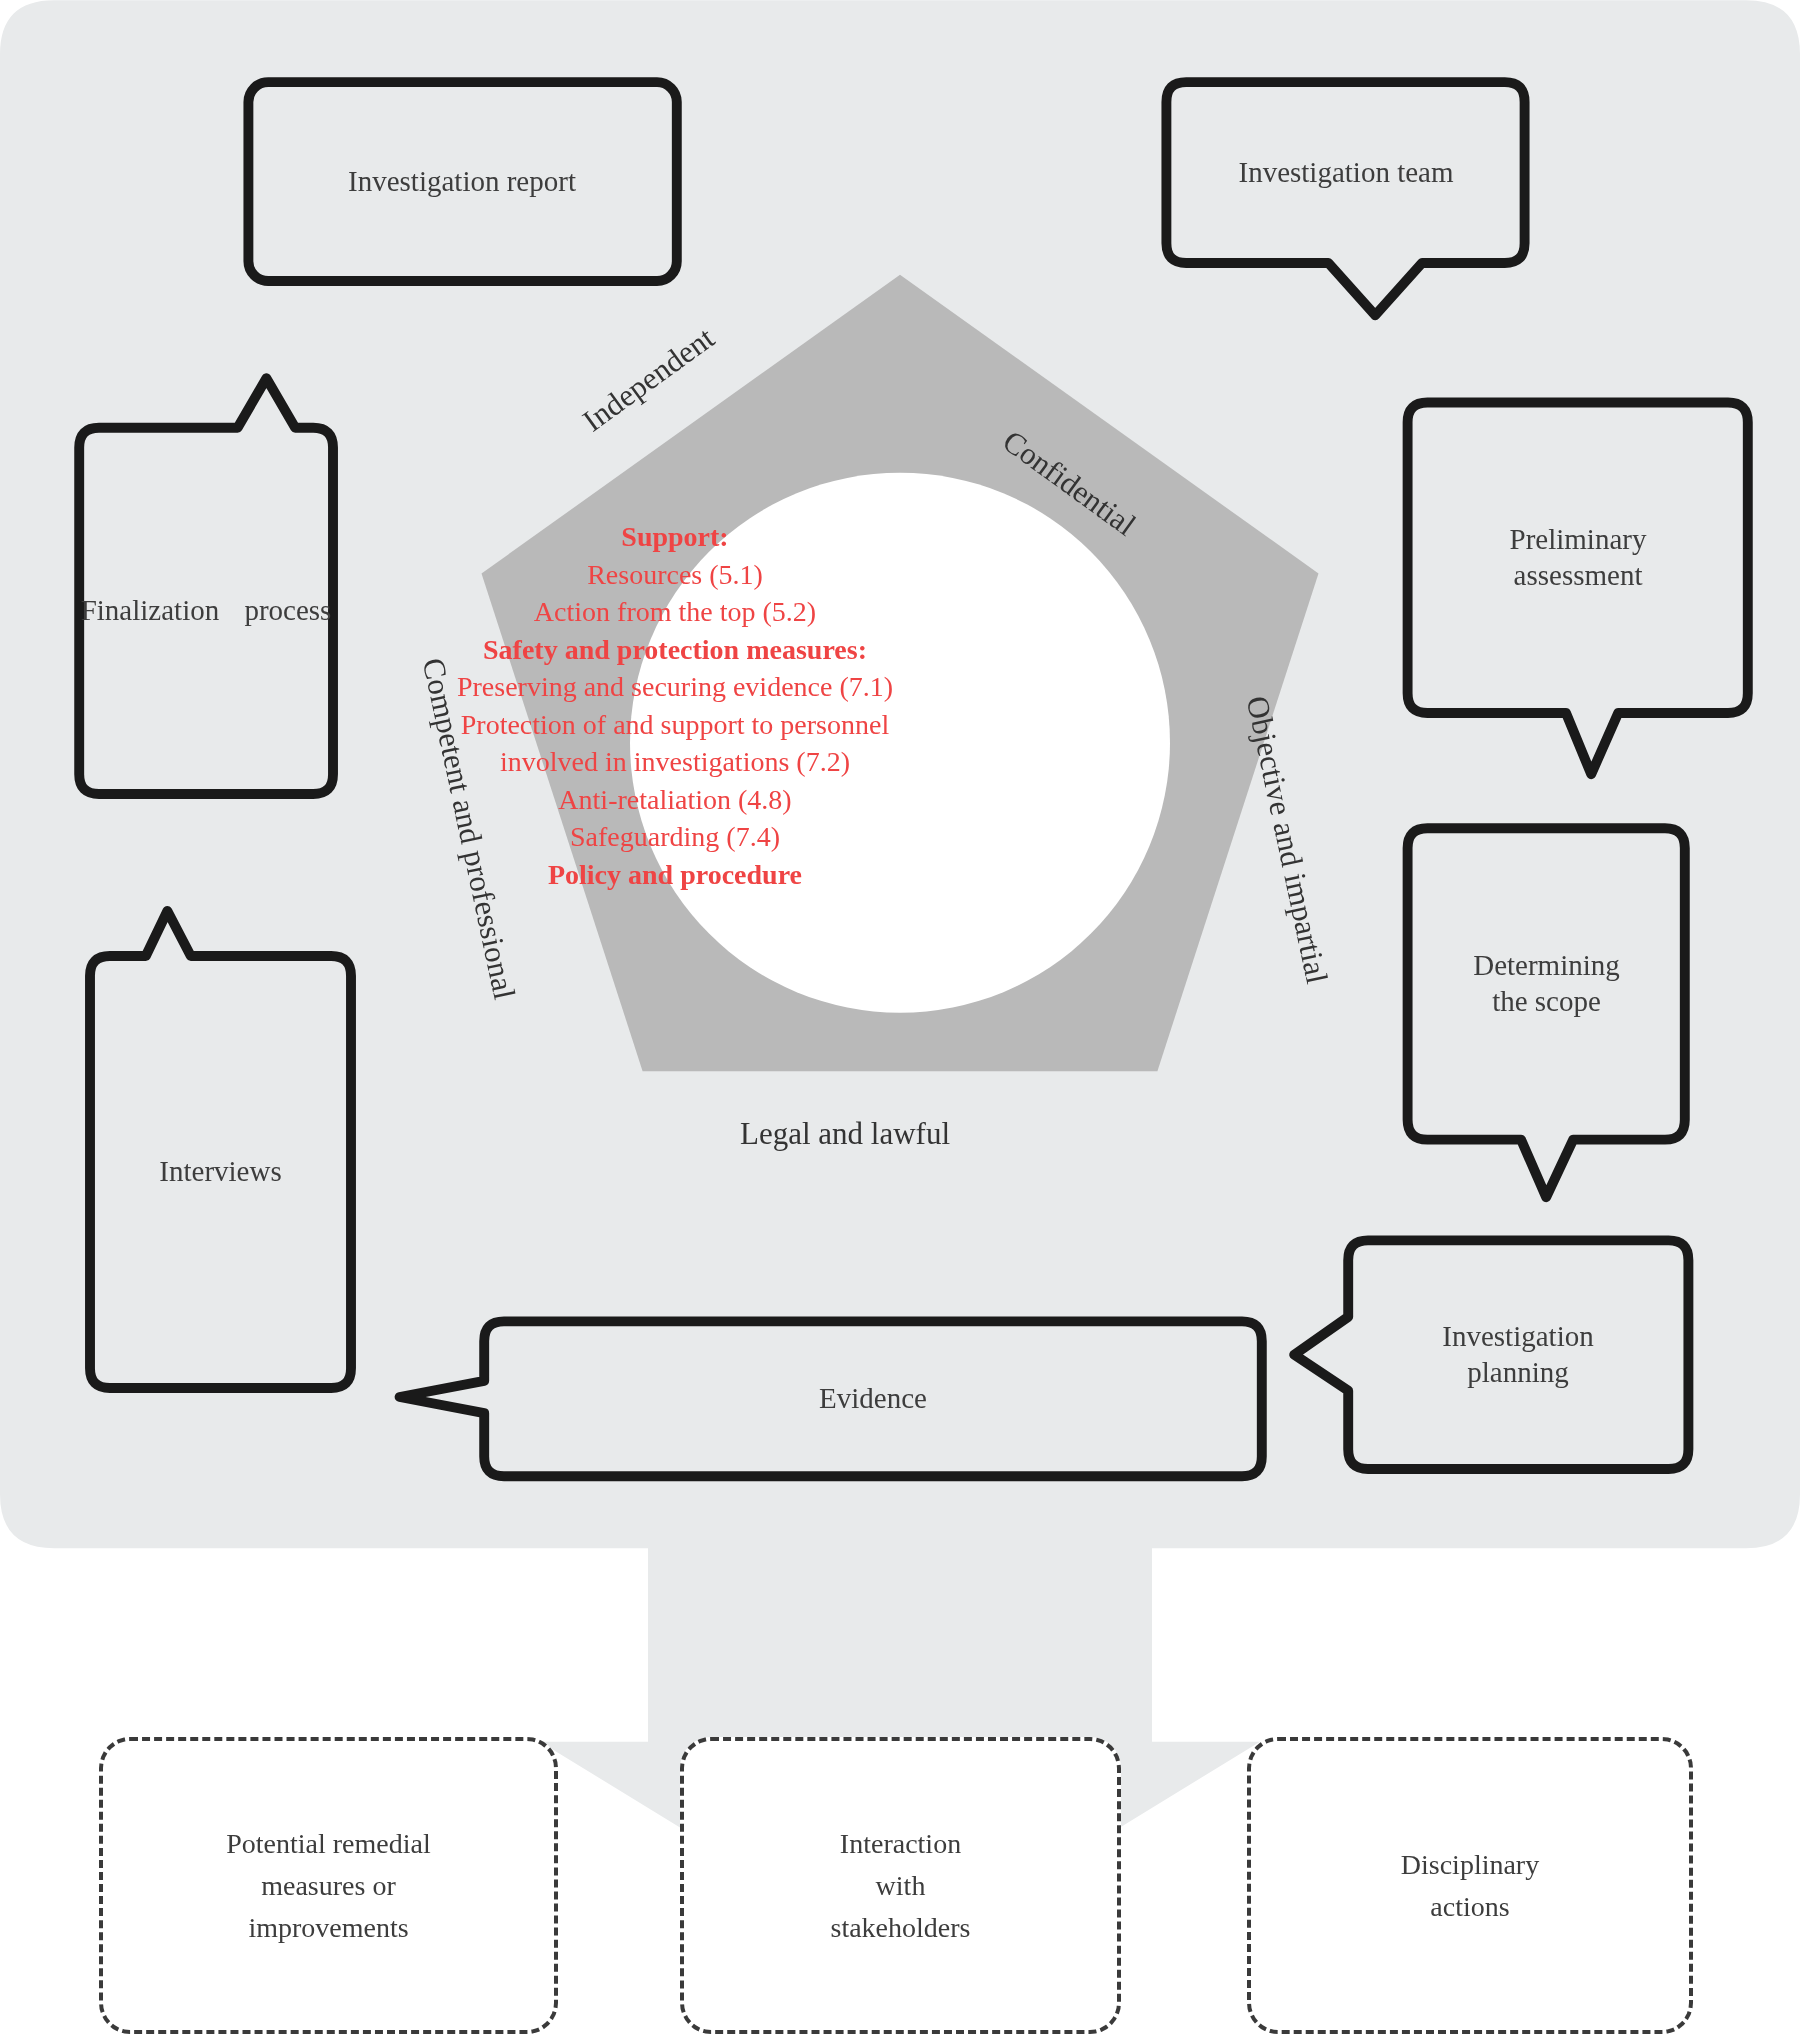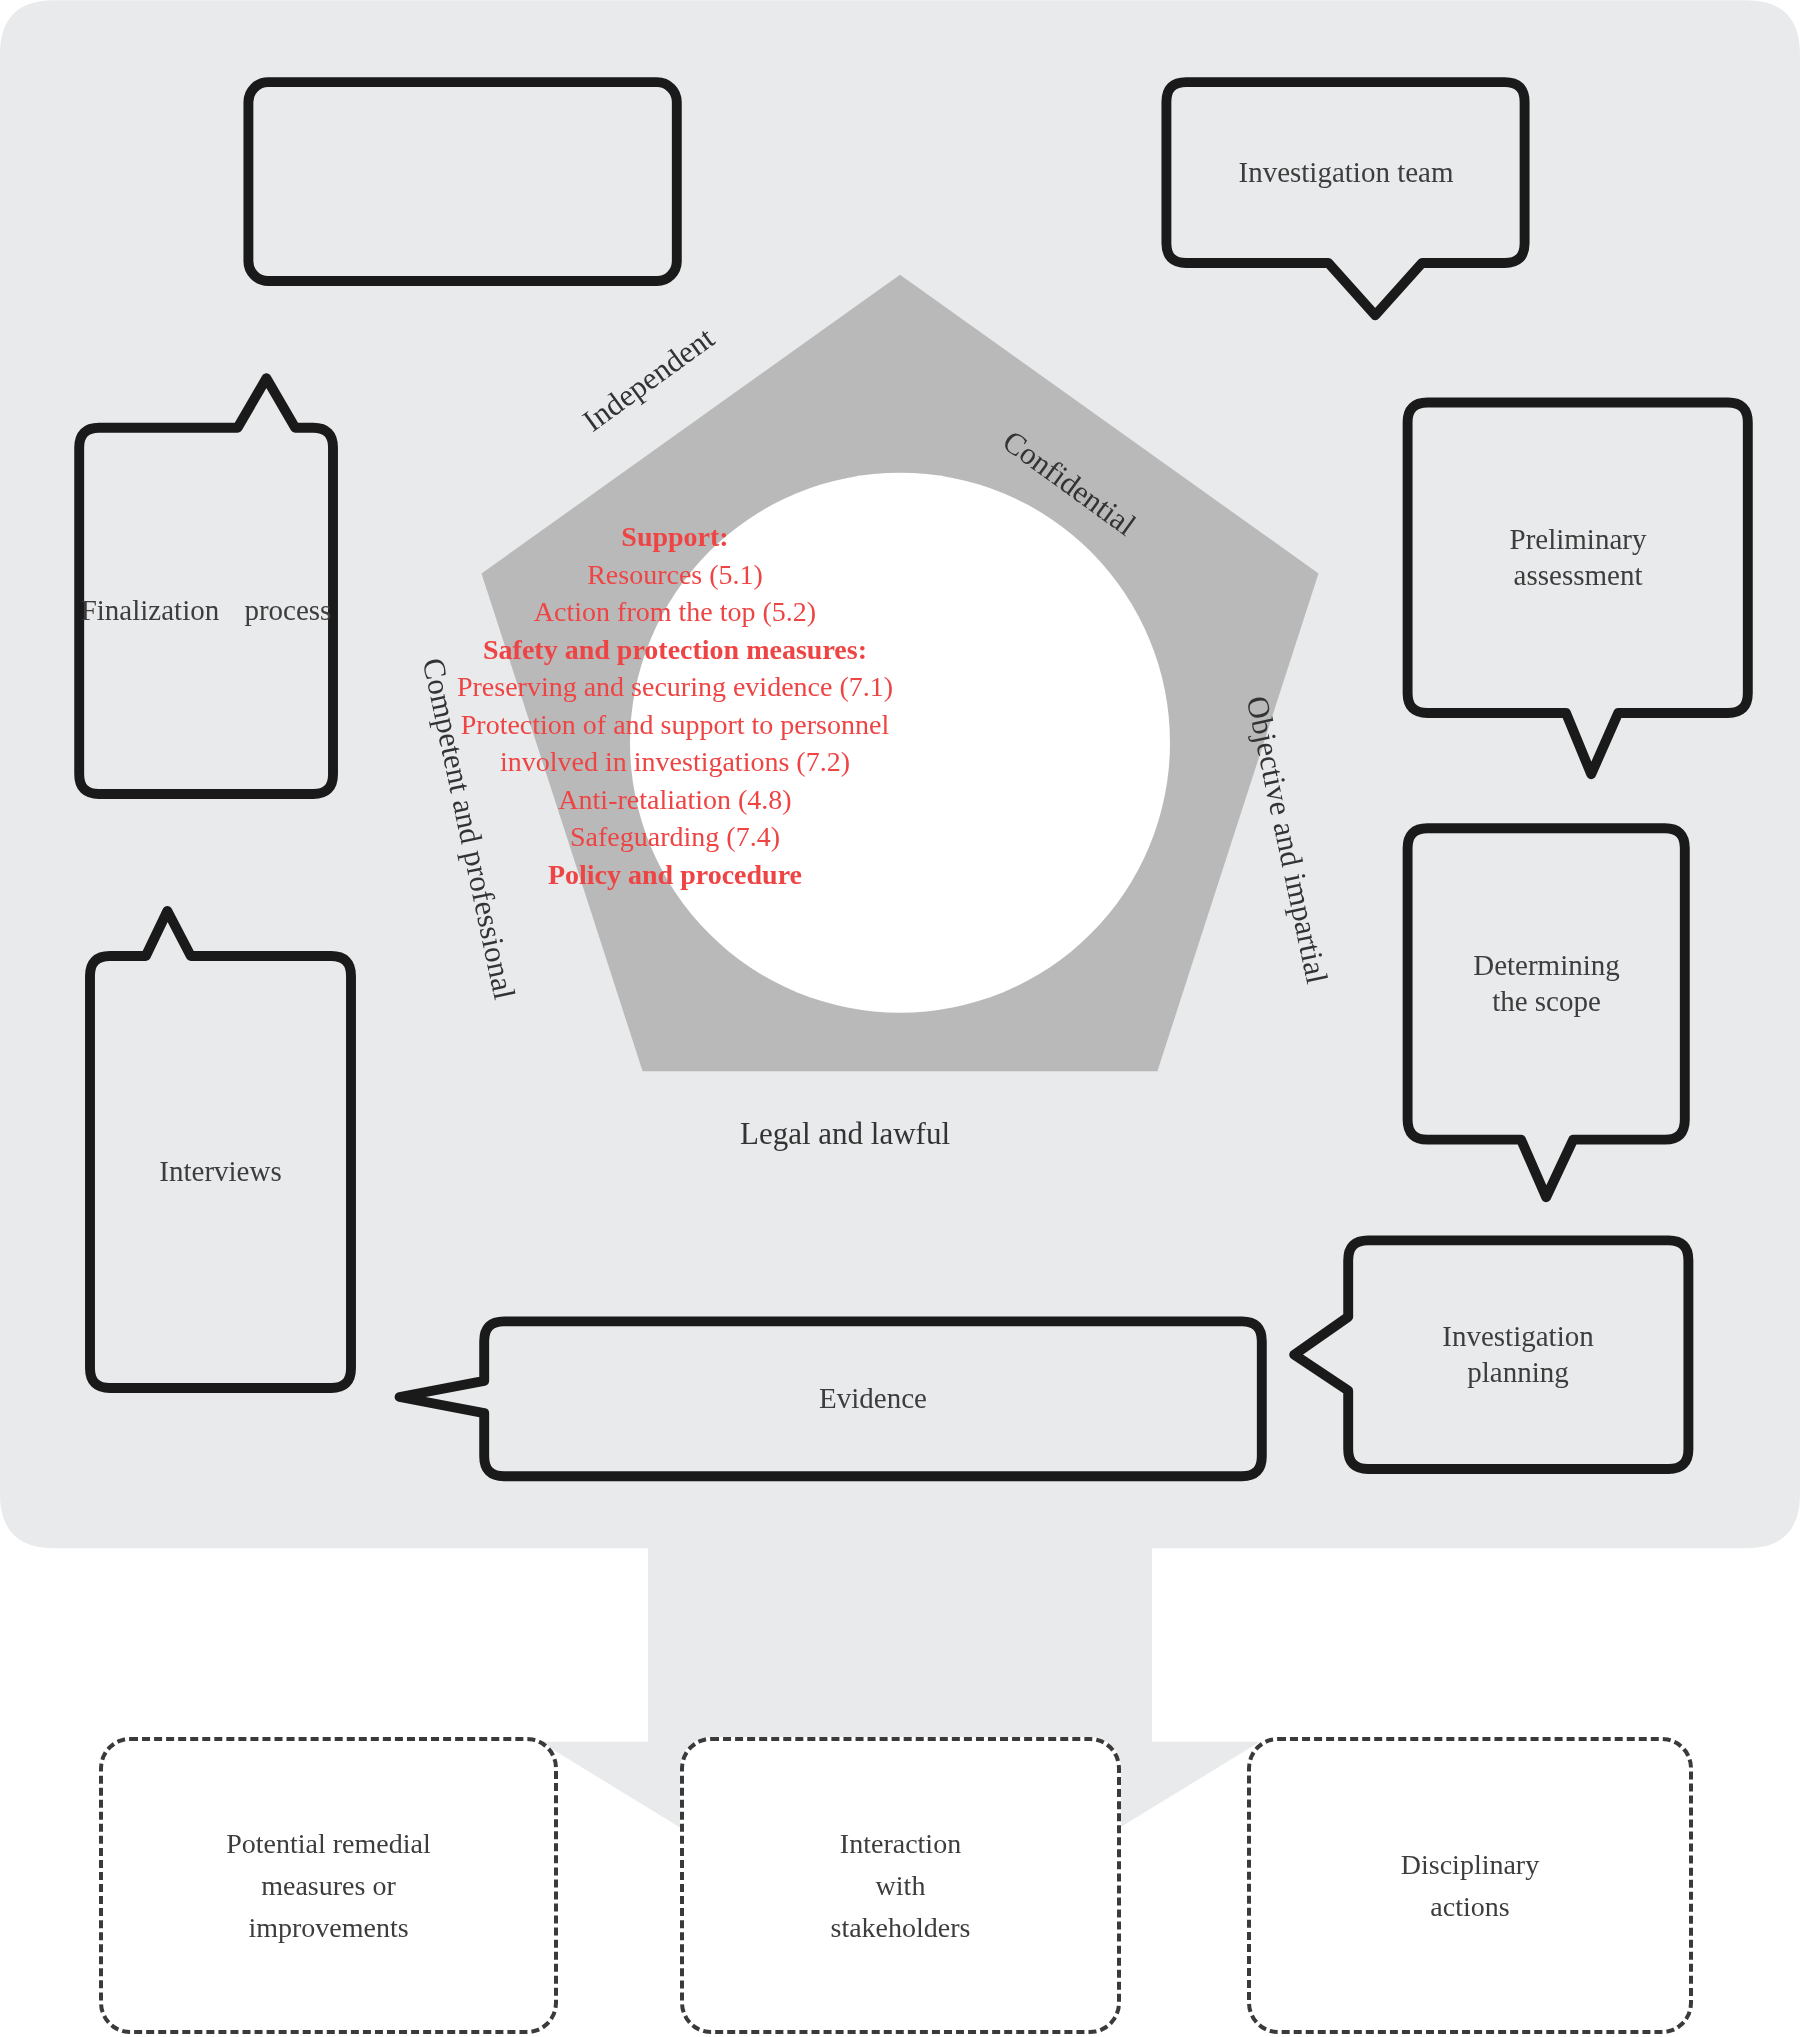--- a/index.html
+++ b/index.html
@@ -106,20 +106,23 @@
       <path d="M 1520 1378 L 1854 1378 Q 1876 1378 1876 1400 L 1876 1610 Q 1876 1632 1854 1632
                L 1520 1632 Q 1498 1632 1498 1610 L 1498 1545 L 1438 1505 L 1498 1463
                L 1498 1400 Q 1498 1378 1520 1378 Z"></path>
 
       <path d="M 560 1468 L 1380 1468 Q 1402 1468 1402 1490 L 1402 1618 Q 1402 1640 1380 1640
                L 560 1640 Q 538 1640 538 1618 L 538 1570 L 444 1552 L 538 1534
                L 538 1490 Q 538 1468 560 1468 Z"></path>
     </g>
   </svg>
 
+  <div class="box t-30" style="left:248px;top:82px;width:428px;height:199px;">
+    <span class="label">Investigation report</span>
+  </div>
 
   <div class="box t-30" style="left:1167px;top:82px;width:358px;height:181px;">
     <span class="label">Investigation team</span>
   </div>
 
   <div class="box t-30" style="left:79px;top:428px;width:254px;height:366px;flex-direction:row;">
     <span class="label">Finalization</span>
     <span class="label">process</span>
   </div>
 

